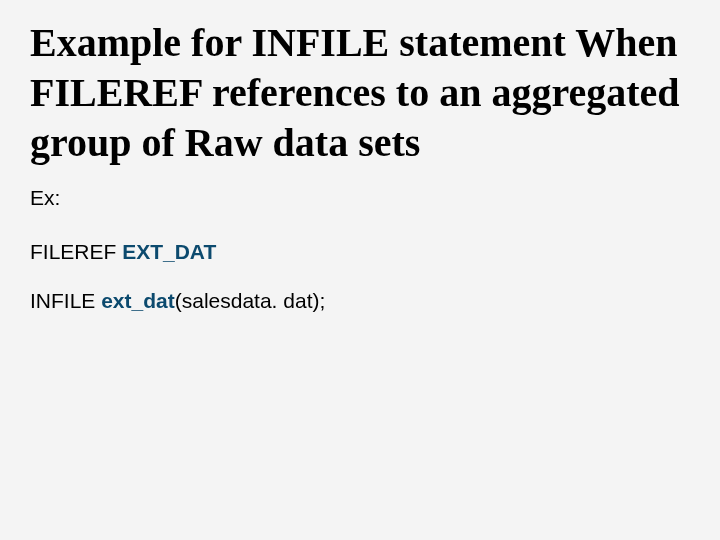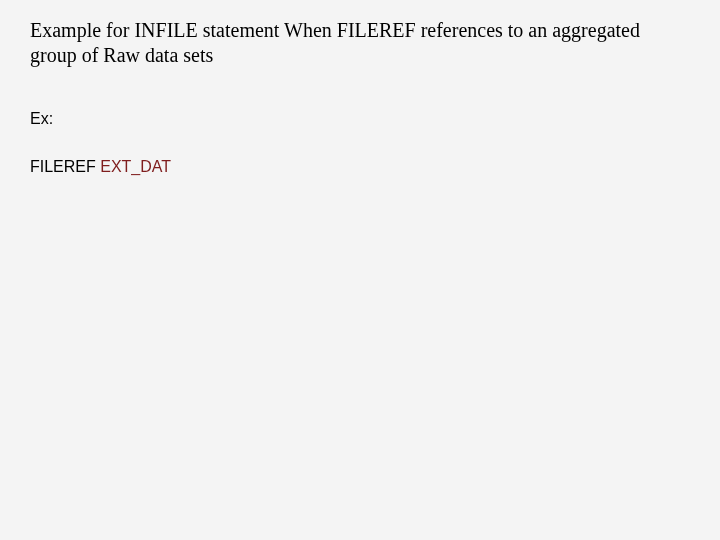--- a/index.html
+++ b/index.html
@@ -13,34 +13,34 @@
   }
   .slide {
     box-sizing: border-box;
     width: 720px;
     height: 540px;
     padding: 18px 30px 20px 30px;
     background: #f4f4f4;
   }
   .title {
     font-family: Georgia, "Times New Roman", serif;
-    font-weight: normal;
-    font-size: 20px;
+    font-weight: bold;
+    font-size: 40px;
     line-height: 1.25;
-    margin: 0 0 40px 0;
+    margin: 0 0 16px 0;
   }
   .line {
-    font-size: 16px;
+    font-size: 21px;
     line-height: 1.35;
     margin-bottom: 20px;
   }
   .indent {
     padding-left: 40px;
   }
-  .red { color: #7f1d1d; }
+  .red { color: #0c4a6e; font-weight: bold; }
   .para {
     font-size: 21px;
     line-height: 1.35;
     padding-left: 40px;
     text-indent: -40px;
     margin-top: 36px;
   }
   .gap-lg { margin-bottom: 26px; }
 </style>
 </head>
@@ -49,15 +49,18 @@
 <div class="slide">
 
   <h1 class="title">Example for INFILE statement When FILEREF references to an aggregated group of Raw data sets</h1>
 
   <div class="line gap-lg">Ex:</div>
 
   <div class="line">
     <span>FILEREF </span><span class="red">EXT_DAT</span>
   </div>
 
+  <div class="line">
+    <span>INFILE  </span><span class="red">ext_dat</span><span>(salesdata. dat);</span>
+  </div>
 
 
 </div>
 
 </body></html>

